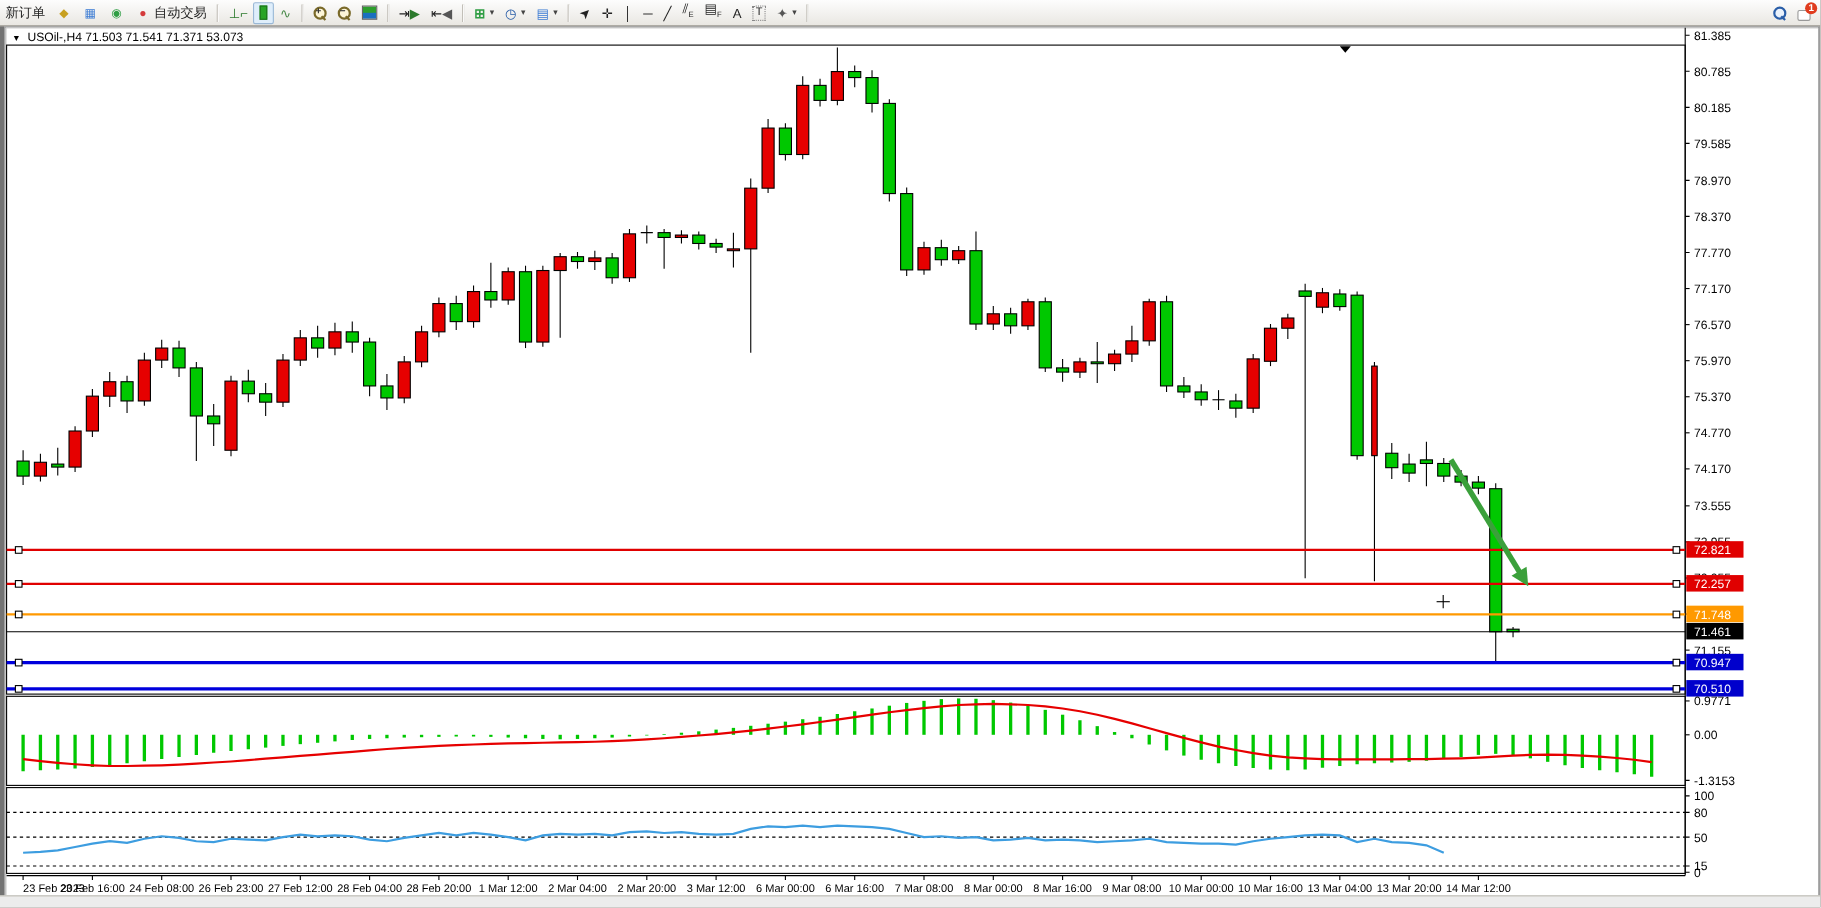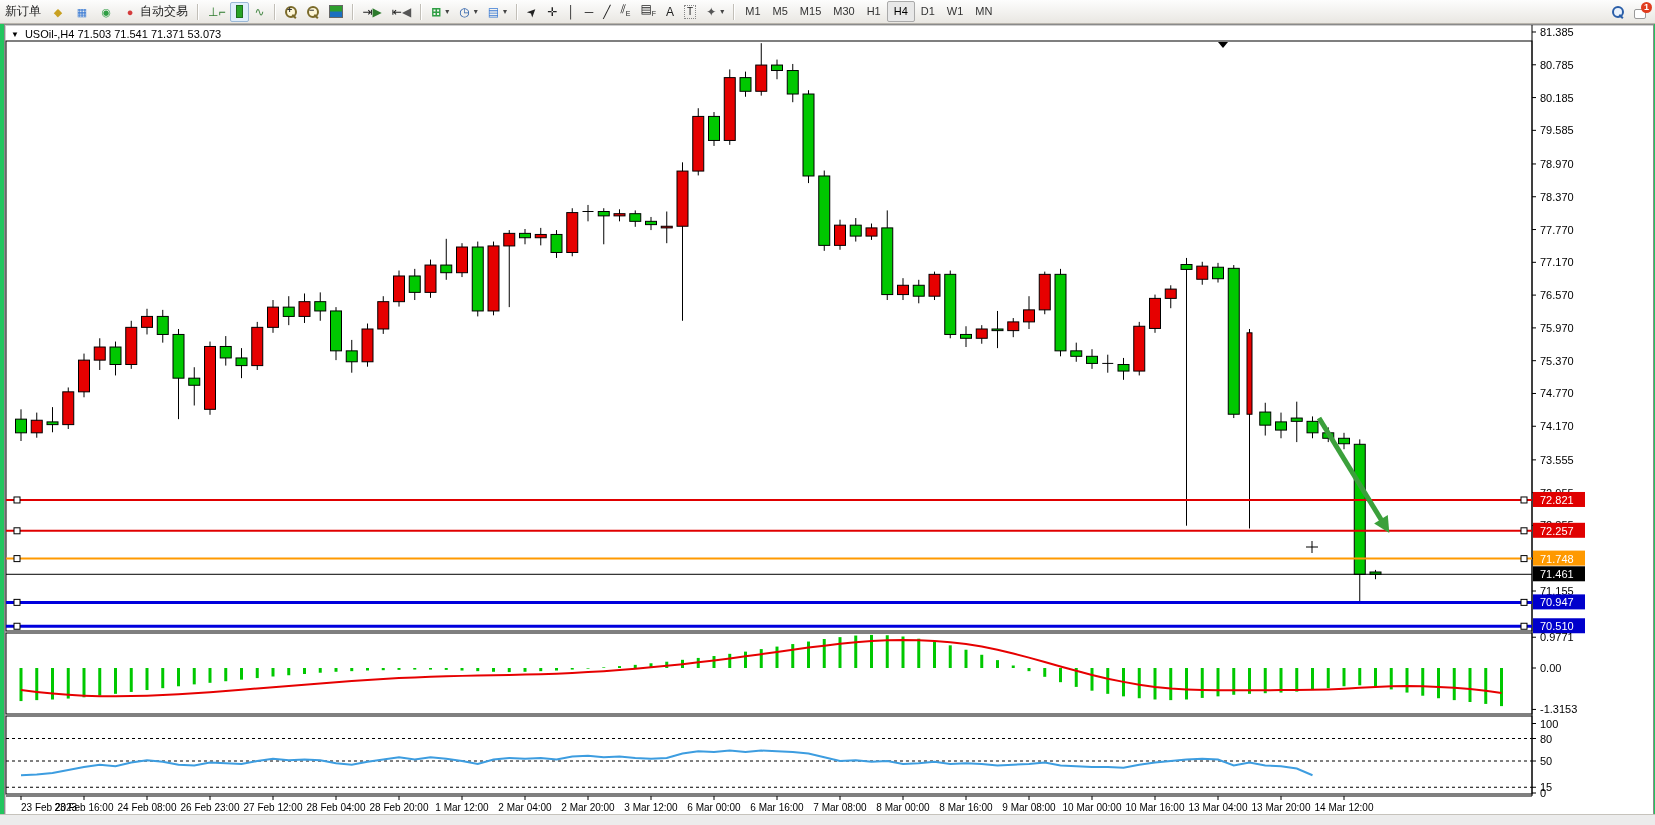--- a/index.html
+++ b/index.html
@@ -1,16 +1,16 @@
 <!DOCTYPE html>
 <html><head>
 <meta charset="utf-8">
 <style>
   html,body{margin:0;padding:0;background:#d8d4cc;font-family:"Liberation Sans",sans-serif;}
-  #app{position:relative;width:1655px;height:825px;background:#22c55e;overflow:hidden;}
+  #app{position:relative;width:1655px;height:825px;background:#737373;overflow:hidden;}
   
   #toolbar{position:absolute;left:0;top:0;width:1655px;height:23px;
     background:linear-gradient(#fdfdfd,#e9e7e2);border-bottom:1px solid #b8b4ac;
     display:flex;align-items:center;font-size:12px;color:#222;}
   .tb-group{display:flex;align-items:center;height:100%;}
   .tb-sep{width:1px;height:16px;background:#c2bfb8;margin:0 4px;border-right:1px solid #fff;}
   .tb-btn{display:flex;align-items:center;gap:3px;padding:0 5px;height:20px;cursor:default;white-space:nowrap;}
   .tb-btn.active{background:#dfeefb;border:1px solid #9ab8d6;border-radius:2px;height:18px;}
   .glyph{font-size:12px;line-height:12px;}
   .caret{font-size:8px;color:#444;margin-left:1px;}
@@ -144,31 +144,20 @@
         </div>
       <div class="tb-btn">
           <span class="glyph" style="border:1px dotted #888;padding:0 2px;font-size:10px;">T</span>
         </div>
       <div class="tb-btn">
           <span class="glyph" style="color:#555;">✦</span>
           <span class="caret">▾</span>
         </div>
     </div>
     <div class="tb-sep"></div>
-    <div class="tb-group" id="tf-group">
-        <div class="tf-btn">M1</div>
-        <div class="tf-btn">M5</div>
-        <div class="tf-btn">M15</div>
-        <div class="tf-btn">M30</div>
-        <div class="tf-btn">H1</div>
-        <div class="tf-btn active">H4</div>
-        <div class="tf-btn">D1</div>
-        <div class="tf-btn">W1</div>
-        <div class="tf-btn">MN</div>
-      </div>
     <div style="flex:1;"></div>
     <div class="tb-group">
       <div class="tb-btn">
           <span class="mag">
             <span class="lens" style="border-color:#2a5ea8;background:#eaf2fc;"></span>
             <span class="stem" style="background:#2a5ea8;"></span>
           </span>
         </div>
       <div class="tb-btn">
         <span class="badge">

